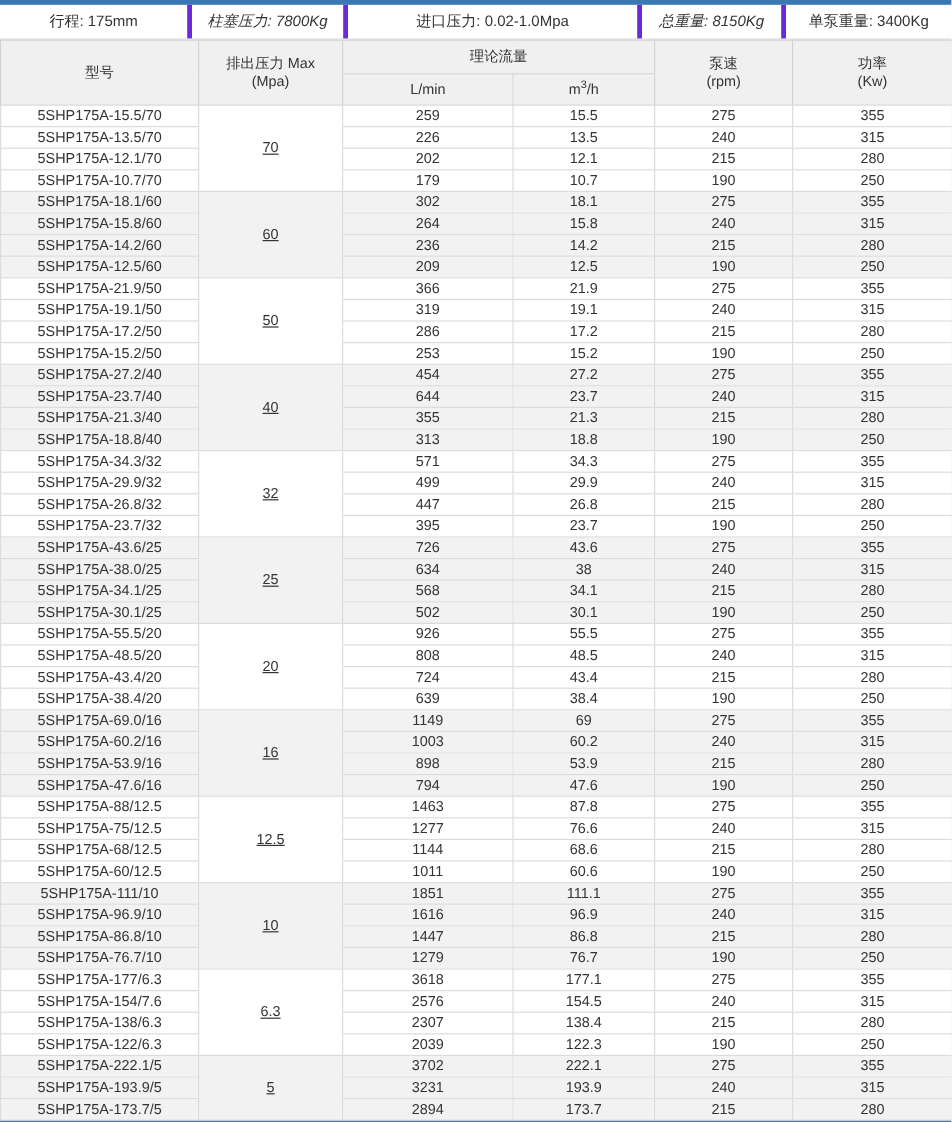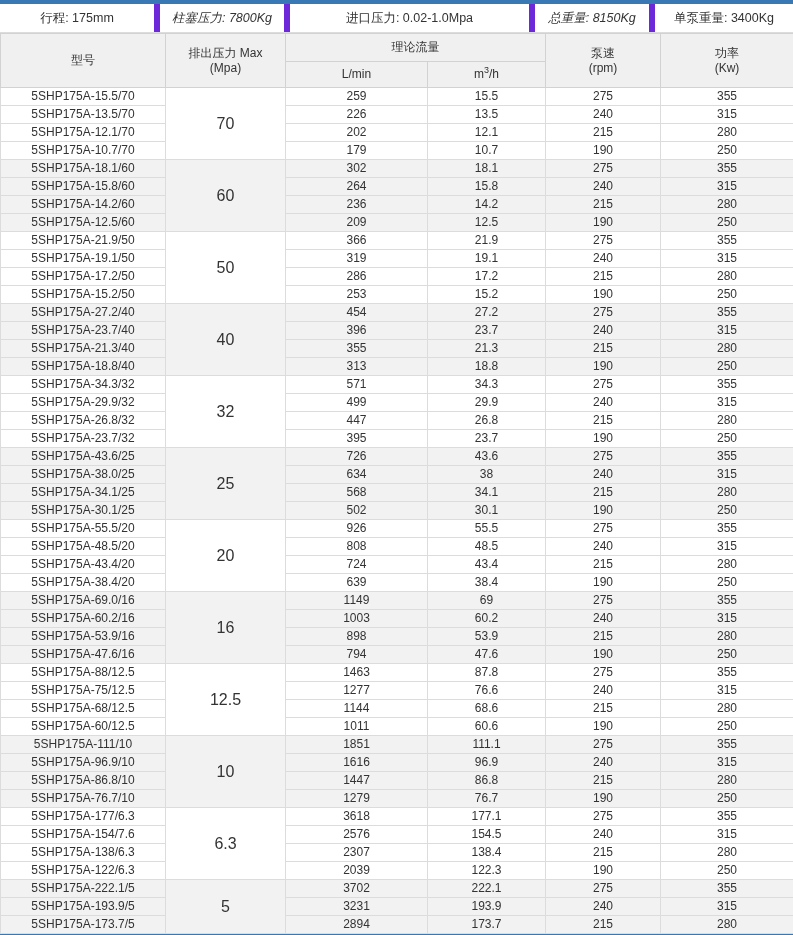--- a/index.html
+++ b/index.html
@@ -24,21 +24,21 @@
   .info-bar{
     height:29px;
     display:flex;
     align-items:center;
     border-bottom:1px solid var(--border);
     font-size:12.5px;
   }
   .info-cell{
     height:100%;
     display:flex;align-items:center;justify-content:center;
-    border-right:6px solid #6d28d9;
+    border-right:4px solid #6d28d9;
     white-space:nowrap;
   }
   .info-cell:last-child{border-right:none;}
   .info-cell:nth-child(1){width:160px;}
   .info-cell:nth-child(2){width:130px;font-style:italic;}
   .info-cell:nth-child(3){width:245px;}
   .info-cell:nth-child(4){width:120px;font-style:italic;}
   .info-cell:nth-child(5){width:138px;}
 
   table.spec{
@@ -60,21 +60,21 @@
   table.spec thead th{
     background:var(--header-bg);
     border-color:var(--border-dark);
     font-size:12px;
   }
   thead tr.h1 th{height:28px;}
   thead tr.h2 th{height:26px;}
   tbody td{height:18px;}
   tbody tr.g-even td{background:#ffffff;}
   tbody tr.g-odd td{background:var(--stripe);}
-  td.pressure-cell{font-size:16px;}
+  td.pressure-cell{font-size:12px;text-decoration:underline;}
   sup{font-size:9px;line-height:0;}
 </style>
 </head>
 <body>
 
 <div class="accent-bar top"></div>
 
 <div class="info-bar">
   <div class="info-cell">行程: 175mm</div>
   <div class="info-cell">柱塞压力: 7800Kg</div>
@@ -205,21 +205,21 @@
       <tr class="g-odd">
         <td>5SHP175A-27.2/40</td>
         <td class="pressure-cell" rowspan="4">40</td>
         <td>454</td>
         <td>27.2</td>
         <td>275</td>
         <td>355</td>
       </tr>
       <tr class="g-odd">
         <td>5SHP175A-23.7/40</td>
-        <td>396</td>
+        <td>644</td>
         <td>23.7</td>
         <td>240</td>
         <td>315</td>
       </tr>
       <tr class="g-odd">
         <td>5SHP175A-21.3/40</td>
         <td>355</td>
         <td>21.3</td>
         <td>215</td>
         <td>280</td>

